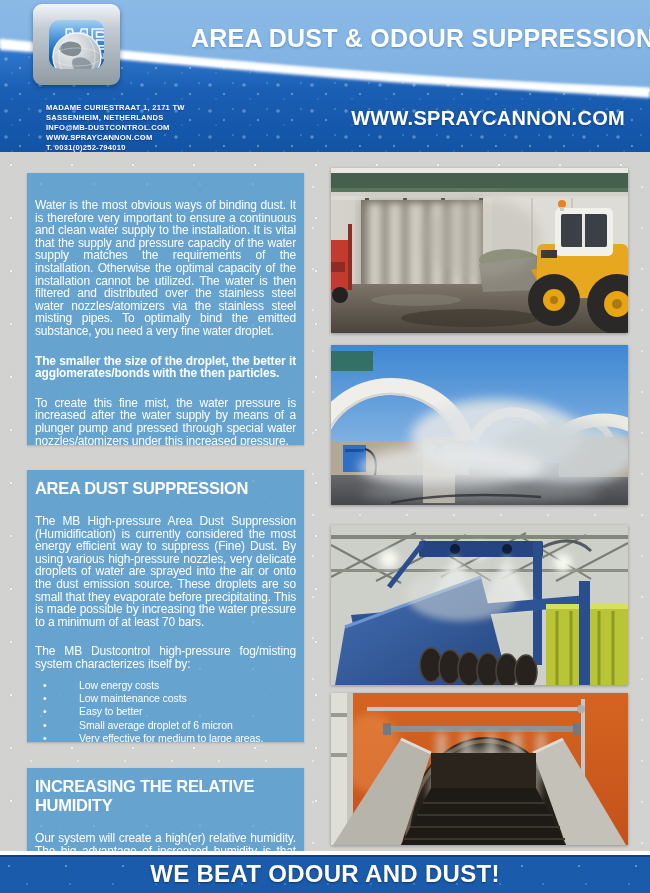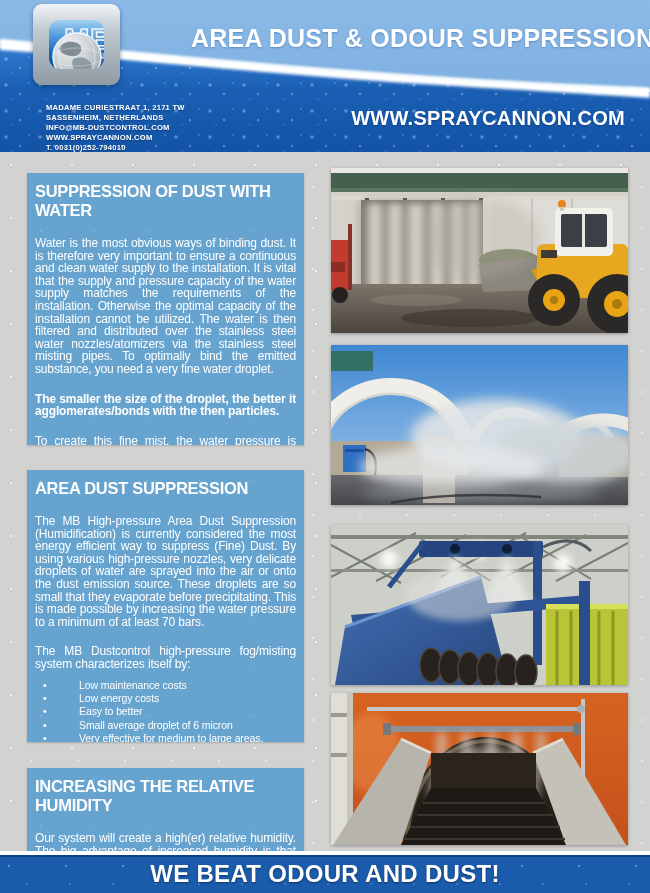--- a/index.html
+++ b/index.html
@@ -150,33 +150,32 @@
       <div>WWW.SPRAYCANNON.COM</div>
       <div>T. 0031(0)252-794010</div>
     </address>
 
     <div class="site-banner">WWW.SPRAYCANNON.COM</div>
   </header>
 
   <main class="content">
 
     <section class="panel panel-1">
-      <h2>SUPPRESSION OF DUST WITH WATER</h2>
       <p>Water is the most obvious ways of binding dust. It is therefore very important to ensure a continuous and clean water supply to the installation. It is vital that the supply and pressure capacity of the water supply matches the requirements of the installation. Otherwise the optimal capacity of the installation cannot be utilized. The water is then filtered and distributed over the stainless steel water nozzles/atomizers via the stainless steel misting pipes. To optimally bind the emitted substance, you need a very fine water droplet.</p>
       <p class="bold">The smaller the size of the droplet, the better it agglomerates/bonds with the then particles.</p>
       <p>To create this fine mist, the water pressure is increased after the water supply by means of a plunger pump and pressed through special water nozzles/atomizers under this increased pressure.</p>
     </section>
 
     <section class="panel panel-2">
       <h2>AREA DUST SUPPRESSION</h2>
       <p>The MB High-pressure Area Dust Suppression (Humidification) is currently considered the most energy efficient way to suppress (Fine) Dust. By using various high-pressure nozzles, very delicate droplets of water are sprayed into the air or onto the dust emission source. These droplets are so small that they evaporate before precipitating. This is made possible by increasing the water pressure to a minimum of at least 70 bars.</p>
       <p>The MB Dustcontrol high-pressure fog/misting system characterizes itself by:</p>
       <ul>
+        <li>Low energy costs</li>
         <li>Low maintenance costs</li>
-        <li>Low energy costs</li>
         <li>Easy to better</li>
         <li>Small average droplet of 6 micron</li>
         <li>Very effective for medium to large areas.</li>
       </ul>
     </section>
 
     <section class="panel panel-3">
       <h2>INCREASING THE RELATIVE HUMIDITY</h2>
       <p>Our system will  create a high(er) relative humidity. The big advantage of increased humidity is that the amount of dust released is considerably lower then at low relative humidity.</p>
     </section>

